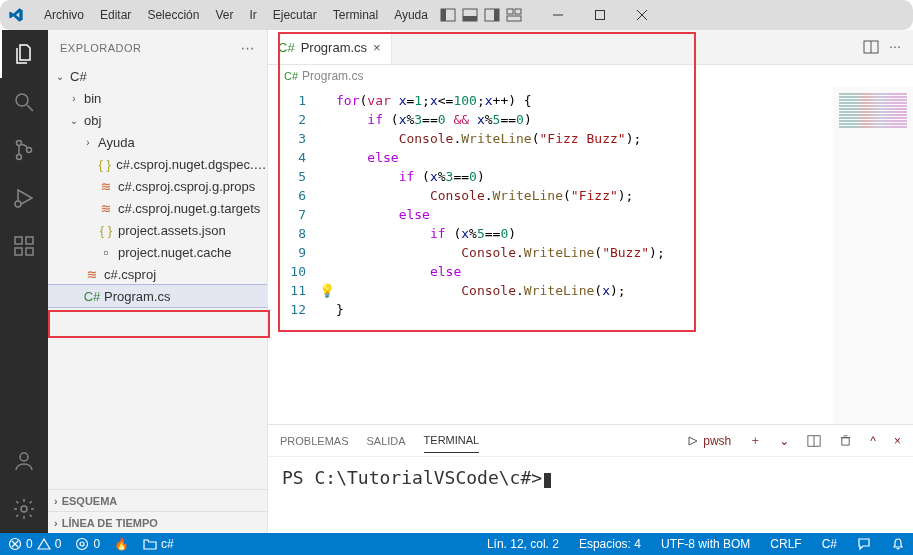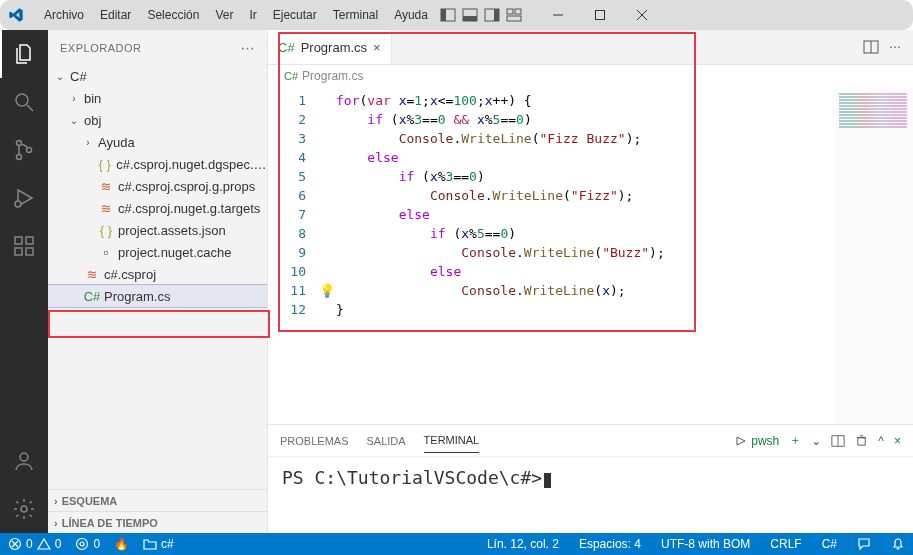--- a/index.html
+++ b/index.html
@@ -69,21 +69,21 @@
     .tk-cls { color: #7f1d1d; }
     .tk-fn { color: #795e26; }
     .tk-var { color: #001080; }
     .tk-pun { color: #000; }
 
     
     .panel { height: 109px; border-top: 1px solid #e5e5e5; display: flex; flex-direction: column; }
     .panel-tabs { height: 32px; display: flex; align-items: center; padding: 0 12px; gap: 18px; font-size: 11px; color: #6f6f6f; border-bottom: 1px solid #eee; }
     .panel-tab { cursor: pointer; padding: 6px 0; }
     .panel-tab.active { color: #333; border-bottom: 1px solid #333; }
-    .panel-actions { margin-left: auto; display: flex; align-items: center; gap: 10px; color: #15803d; font-size: 12px; }
+    .panel-actions { margin-left: auto; display: flex; align-items: center; gap: 18px; color: #7f1d1d; font-size: 12px; }
     .pa-btn { cursor: pointer; display:inline-flex; align-items:center; gap:4px; }
     .terminal-body { flex: 1; padding: 10px 14px; font-family: Consolas, monospace; font-size: 18px; color: #333; }
     .term-cursor { display: inline-block; width: 7px; height: 15px; background: #333; vertical-align: text-bottom; margin-left: 2px; }
 
     
     .statusbar { height: 22px; background: #007acc; color: #fff; display: flex; align-items: center; font-size: 12px; padding: 0 8px; gap: 14px; }
     .statusbar .sb-item { display: inline-flex; align-items: center; gap: 4px; cursor: pointer; }
     .statusbar .right { margin-left: auto; display: flex; gap: 20px; align-items: center; }
 
     

